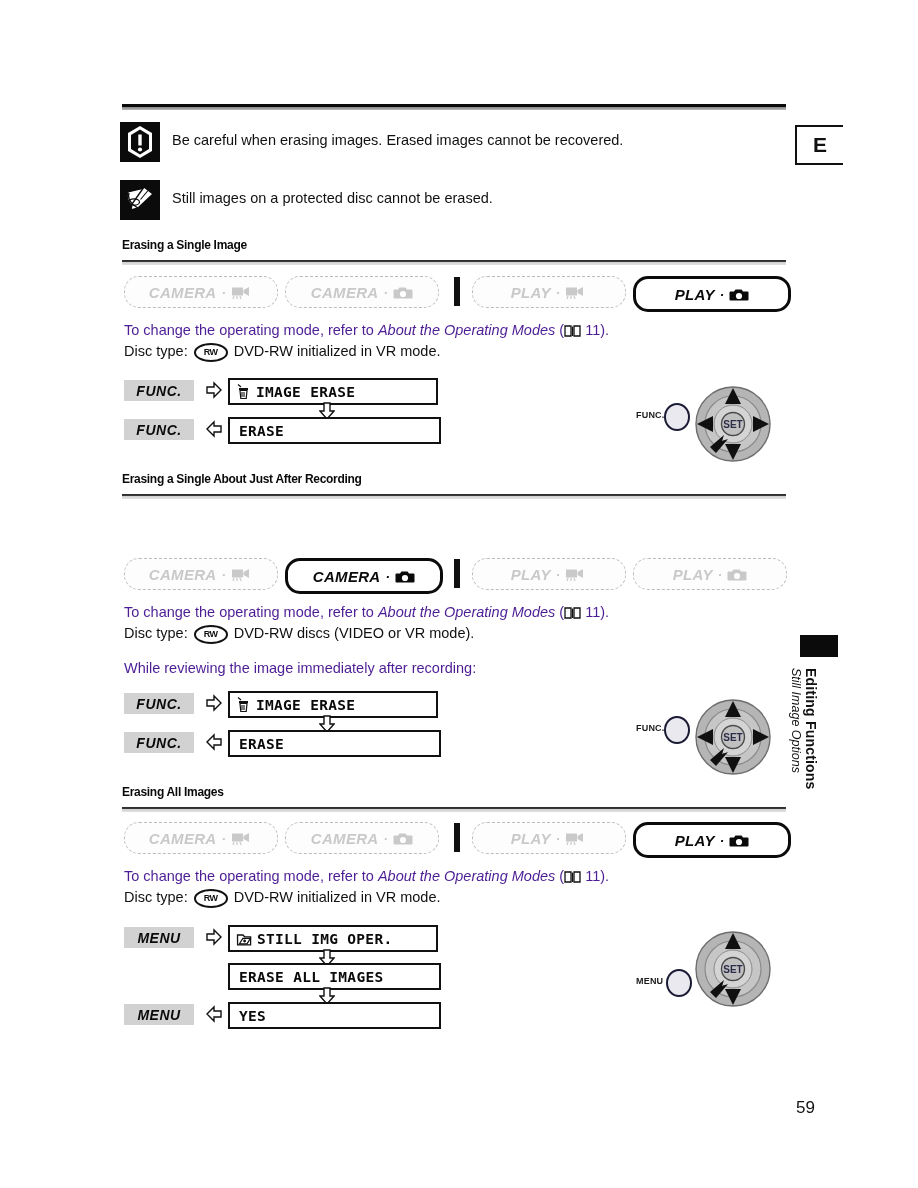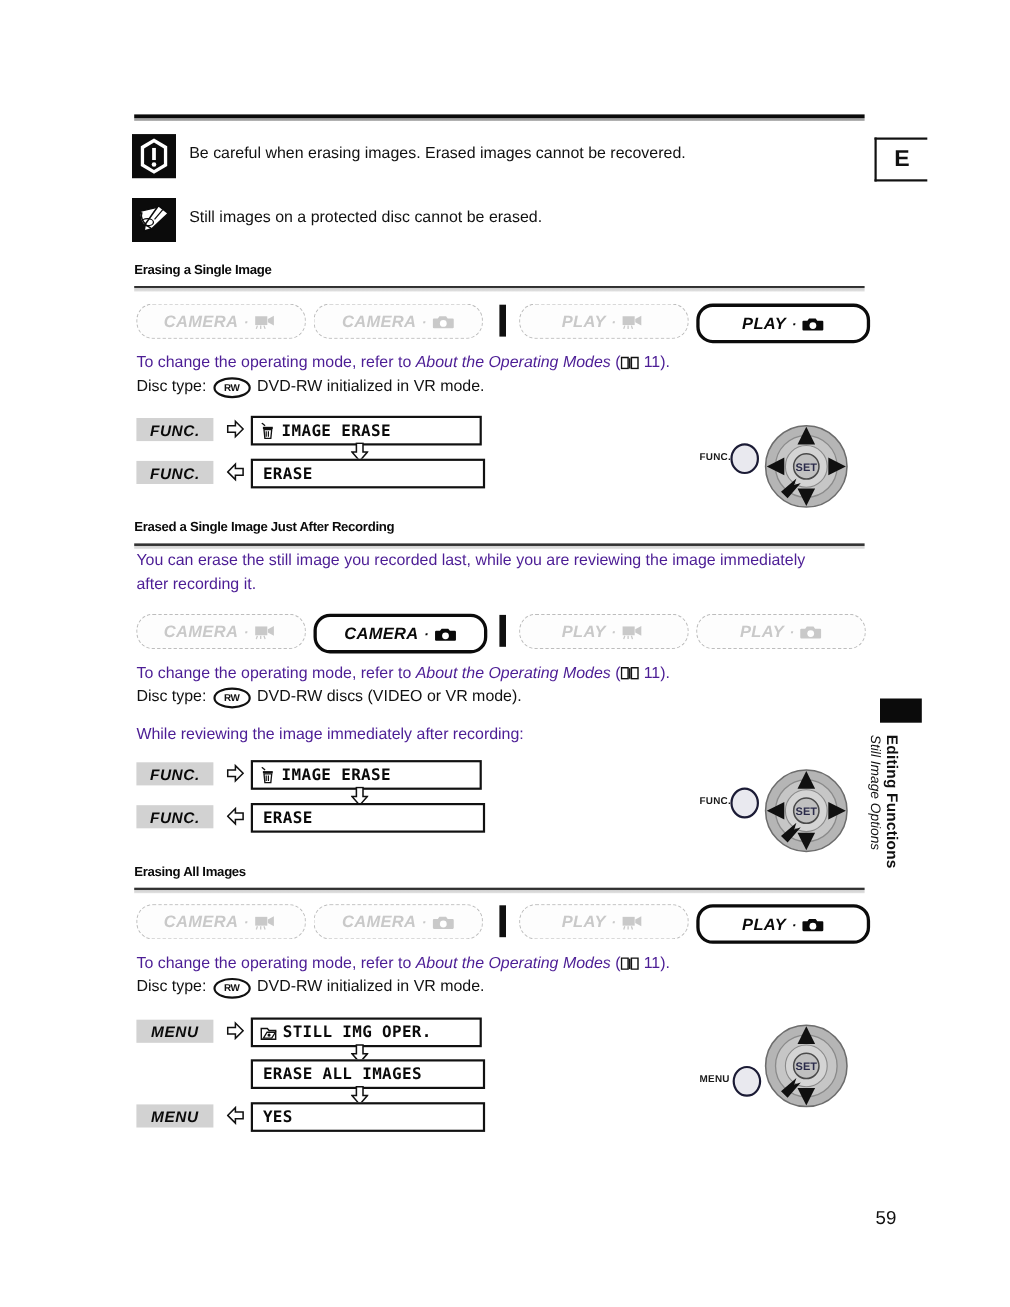--- a/index.html
+++ b/index.html
@@ -283,24 +283,23 @@
       <circle cx="39" cy="39" r="11.5" fill="#c0c0c0" stroke="#4a4a4a" stroke-width="1.4"></circle>
       <text x="39" y="43" font-size="10" font-family="Liberation Sans, sans-serif" font-weight="bold" text-anchor="middle" fill="#2b2b4a">SET</text>
       <polygon points="39,3 47,19 31,19" fill="#101010"></polygon>
       <polygon points="39,75 47,59 31,59" fill="#101010"></polygon>
       <polygon points="3,39 19,31 19,47" fill="#101010"></polygon>
       <polygon points="75,39 59,31 59,47" fill="#101010"></polygon>
       <polygon points="16,62 30,50 28,56 34,54 22,68" fill="#101010"></polygon>
     </svg>
   </div>
 
-  <div class="sechead" style="left:122px;top:472px;">Erased a Single Image Just After Recording</div>
+  <div class="sechead" style="left:122px;top:472px;">Erasing a Single About Just After Recording</div>
   <div class="sechead-rule" style="left:122px;top:494px;width:664px;"></div>
 
-  <div class="para" style="left:124px;top:500px;width:640px;">You can erase the still image you recorded last, while you are reviewing the image immediately after recording it.</div>
 
   <div class="modebar" style="left:124px;top:558px;width:660px;">
     <div class="mode" style="left:0px;width:152px;">
       <span>CAMERA</span>
       <span class="dot">·</span>
       <span class="gl">
         <svg width="22" height="15" viewBox="0 0 22 15">
           <rect x="1" y="2.5" width="11" height="8" fill="#c9c9c9"></rect>
           <polygon points="12.5,5 18,2 18,11 12.5,8" fill="#c9c9c9"></polygon>
           <path d="M3 11 L2 14 M9 11 L10 14 M6 11 L6 14" stroke="#c9c9c9" stroke-width="1.2"></path>

